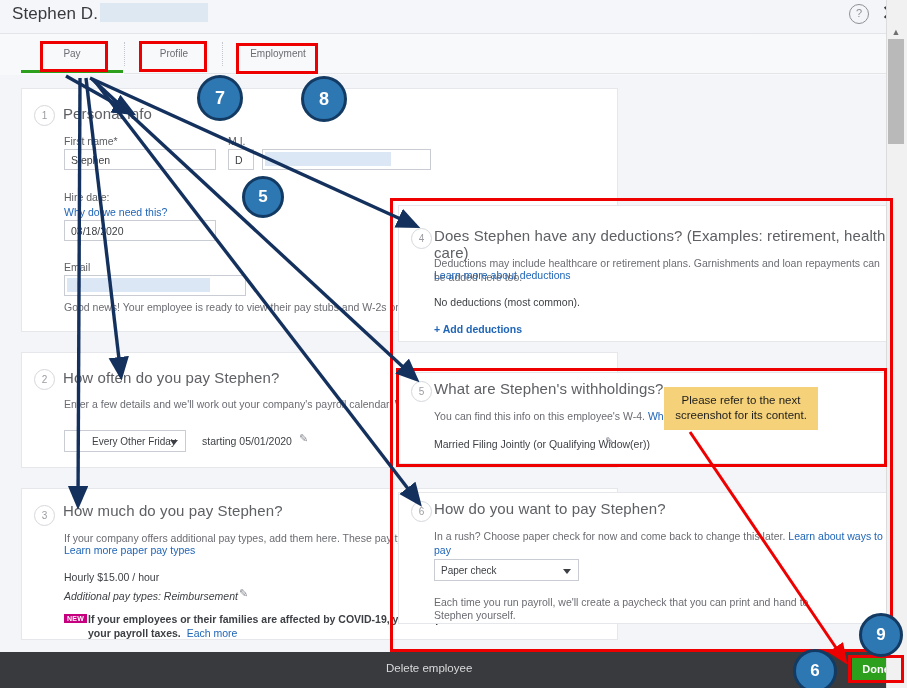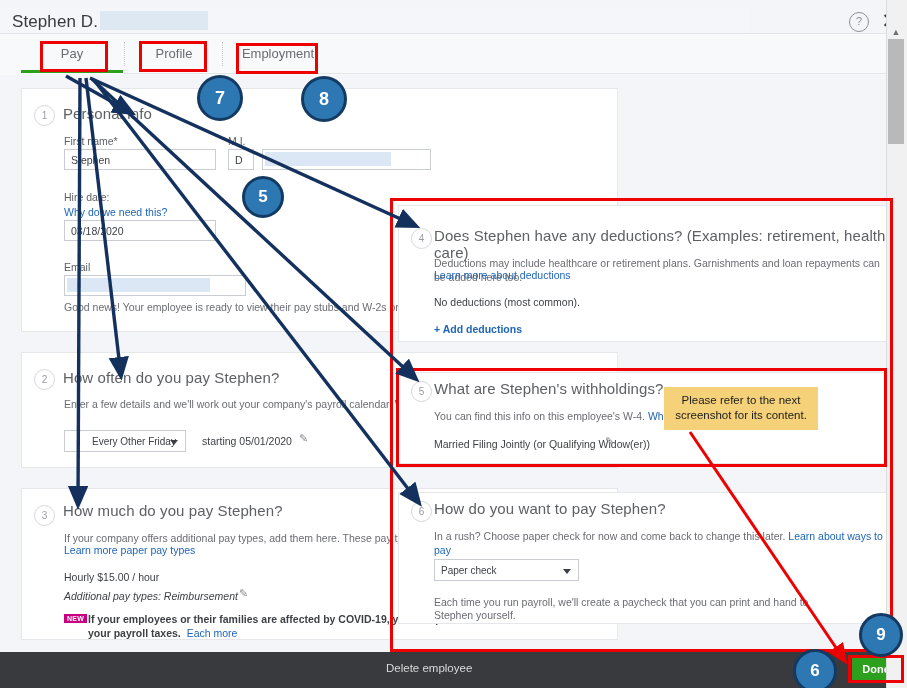--- a/index.html
+++ b/index.html
@@ -7,32 +7,32 @@
   body{
     width:907px;height:688px;
     background:#ffffff;
     font-family:"Liberation Sans", sans-serif;
     overflow:hidden;
     position:relative;
   }
   #root{position:absolute;left:0;top:0;width:907px;height:688px;overflow:hidden;background:#f4f5f8;}
 
   
-  .header{position:absolute;left:0;top:8px;width:750px;height:33px;background:#f4f6f9;}
+  .header{position:absolute;left:0;top:0;width:750px;height:33px;background:#f4f6f9;}
   .header-title{position:absolute;left:12px;top:4px;font-size:17px;color:#393a3d;letter-spacing:.1px;}
   .redact-title{position:absolute;left:100px;top:3px;width:108px;height:19px;background:#dde8f3;}
   .help-icon{position:absolute;left:849px;top:4px;width:18px;height:18px;border:1.4px solid #8d9096;border-radius:50%;
     color:#8d9096;font-size:11px;text-align:center;line-height:17px;cursor:pointer;}
   .close-icon{position:absolute;left:879px;top:2px;width:22px;height:22px;color:#393a3d;font-size:21px;
     text-align:center;line-height:21px;cursor:pointer;font-weight:300;}
   .header-sep{position:absolute;left:0;top:33px;width:907px;height:1px;background:#e3e5e8;}
 
   
   .tabstrip{position:absolute;left:0;top:34px;width:886px;height:41px;background:#f8f9fb;}
-  .tab{position:absolute;top:0;height:39px;line-height:39px;text-align:center;font-size:13px;color:#6b6c72;cursor:pointer;}
+  .tab{position:absolute;top:0;height:39px;line-height:39px;text-align:center;font-size:10px;color:#6b6c72;cursor:pointer;}
   .tab .tab-label{display:block;}
   .tab-underline{position:absolute;height:3px;background:#2ca01c;}
   .tab-divider{position:absolute;top:8px;width:1px;height:24px;border-left:1px dotted #c4c7cd;}
   .tabstrip-bottomline{position:absolute;left:124px;top:73px;width:762px;height:1px;background:#e3e5e8;}
   .card{position:absolute;background:#ffffff;border:1px solid #e6e7ea;box-sizing:border-box;}
   .step-num{position:absolute;width:21px;height:21px;border:1px solid #d5d7db;border-radius:50%;
     text-align:center;line-height:20px;font-size:10px;color:#9a9ca1;box-sizing:border-box;}
   .card-title{position:absolute;font-size:15px;color:#5e6064;letter-spacing:.1px;}
   .sub{position:absolute;font-size:10.5px;color:#6b6c72;line-height:14px;}
   .link{color:#2066b8;cursor:pointer;}

